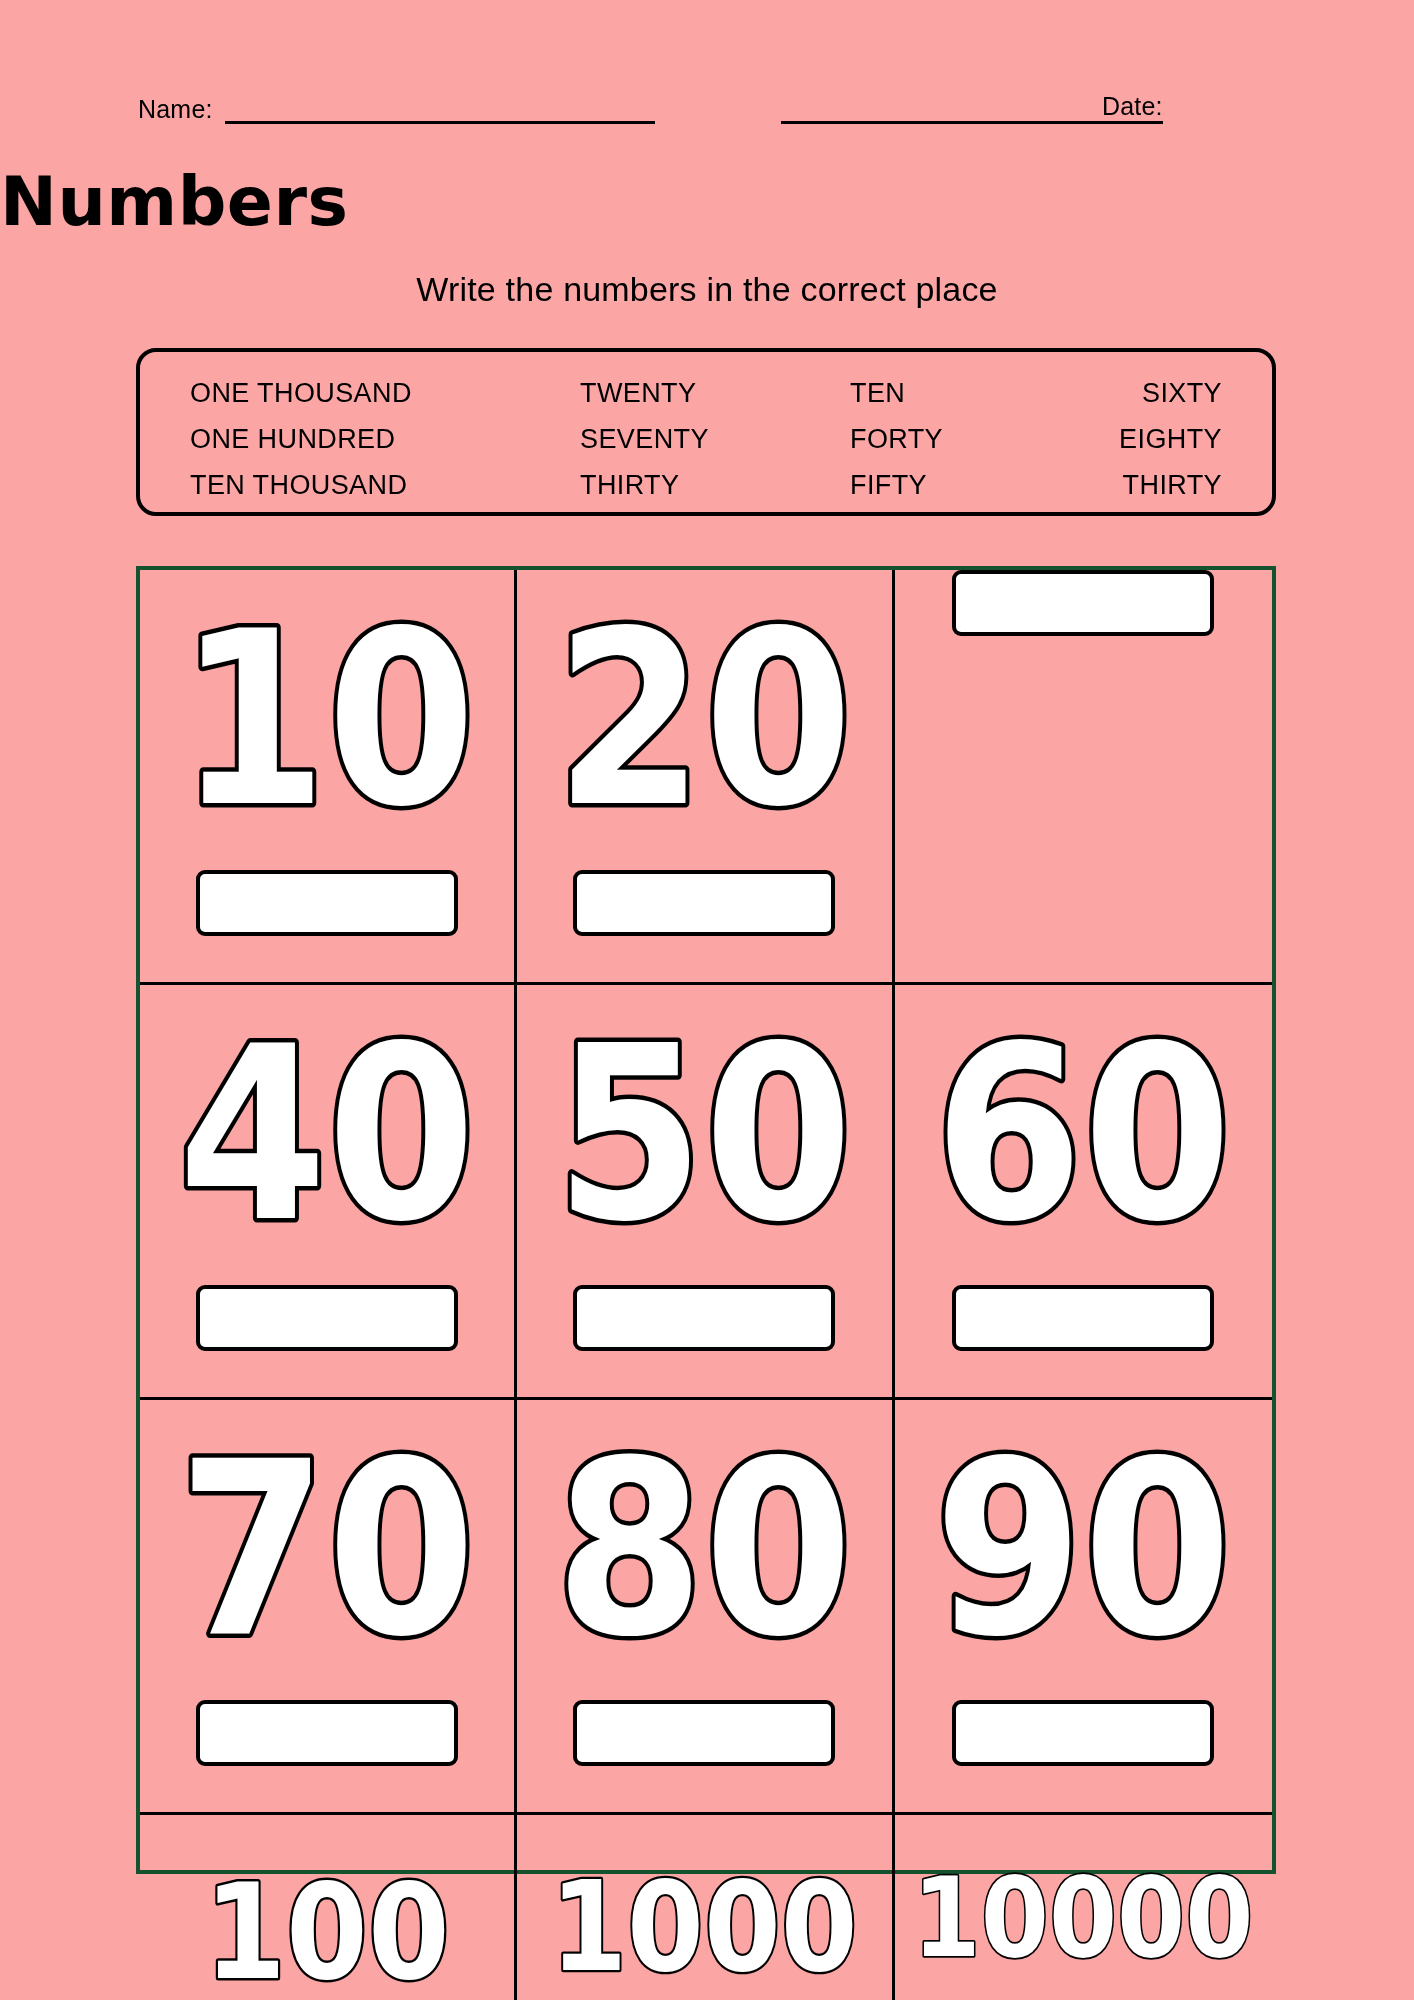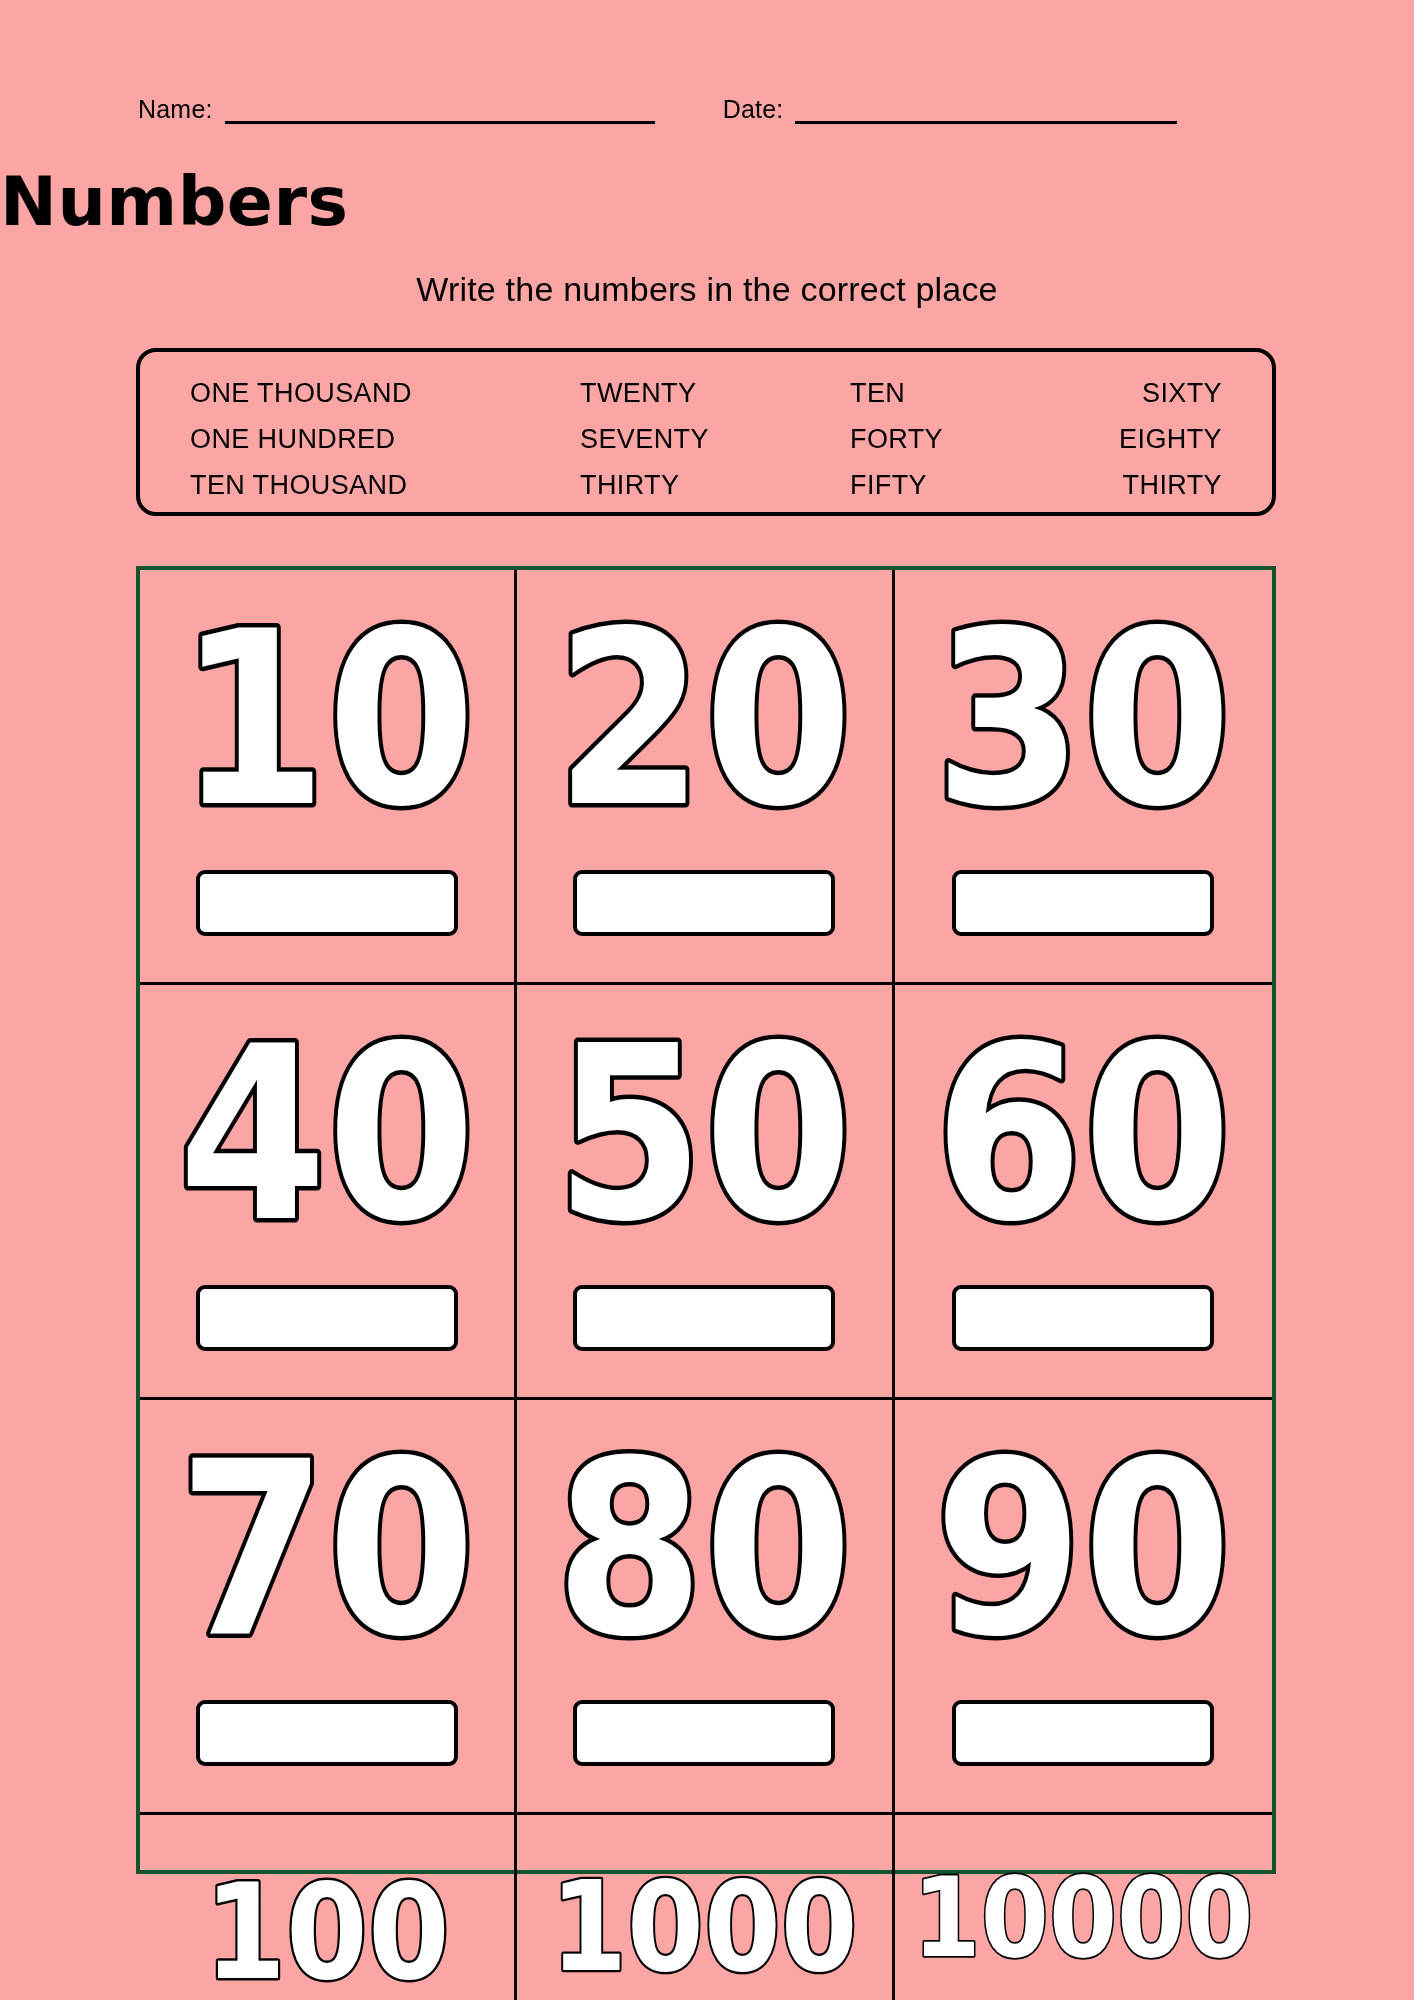--- a/index.html
+++ b/index.html
@@ -45,21 +45,21 @@
     letter-spacing: 0.2px;
     line-height: 1;
     padding-bottom: 2px;
     white-space: nowrap;
   }
   .field-rule {
     border-bottom: 3px solid #000;
     margin-left: 12px;
   }
   .field-name .field-rule { width: 430px; }
-  .field-date  { margin-left: 68px; }
+  .field-date  { margin-left: 114px; flex-direction: column; }
   .field-date .field-rule { width: 382px; }
 
   
   .title {
     position: absolute;
     left: 0;
     top: 168px;
     width: 1414px;
     text-align: left;
     font-family: "DejaVu Sans", sans-serif;
@@ -222,25 +222,20 @@
       </div>
       <div class="cell">
         <div class="num-wrap">
           <svg class="outline-num" width="360" height="300" viewBox="0 0 360 300">
             <text x="180" y="150" text-anchor="middle" dominant-baseline="central" font-size="240" stroke-width="9" stroke-linejoin="round" textLength="297.6" lengthAdjust="spacingAndGlyphs">20</text>
           </svg>
         </div>
         <div class="answer-box"></div>
       </div>
       <div class="cell">
-        <div class="num-wrap">
-          <svg class="outline-num" width="360" height="300" viewBox="0 0 360 300">
-            <text x="180" y="150" text-anchor="middle" dominant-baseline="central" font-size="240" stroke-width="9" stroke-linejoin="round" textLength="297.6" lengthAdjust="spacingAndGlyphs">30</text>
-          </svg>
-        </div>
         <div class="answer-box"></div>
       </div>
       <div class="cell">
         <div class="num-wrap">
           <svg class="outline-num" width="360" height="300" viewBox="0 0 360 300">
             <text x="180" y="150" text-anchor="middle" dominant-baseline="central" font-size="240" stroke-width="9" stroke-linejoin="round" textLength="297.6" lengthAdjust="spacingAndGlyphs">40</text>
           </svg>
         </div>
         <div class="answer-box"></div>
       </div>

